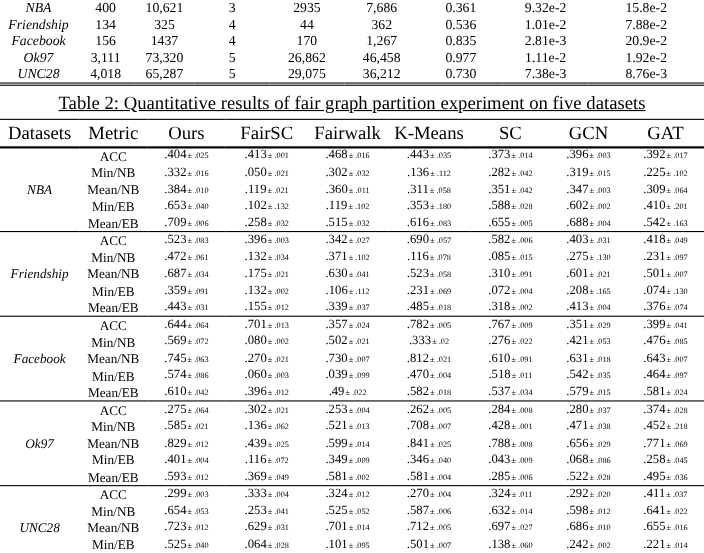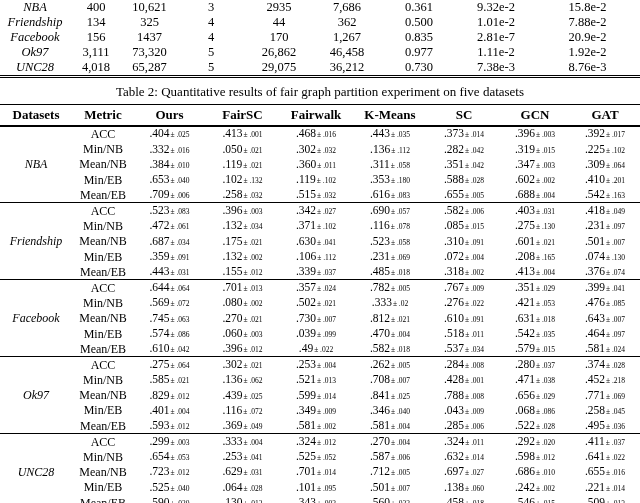--- a/index.html
+++ b/index.html
@@ -6,25 +6,25 @@
   body{width:640px;height:503px;overflow:hidden;font-family:"Liberation Serif","DejaVu Serif",serif;color:#000;}
   table{border-collapse:collapse;table-layout:fixed;width:640px;}
   td,th{overflow:hidden;white-space:nowrap;}
 
   
   .stats td{font-size:12.5px;line-height:1;height:15px;text-align:center;padding:0;}
   .stats{border-bottom:3px double #000;}
   .ds-name{font-style:italic;}
 
   
-  .caption{font-size:13px;text-align:center;margin:7px 0 6px 0;line-height:1;}
+  .caption{font-size:17px;text-align:center;margin:7px 0 6px 0;line-height:1;text-decoration:underline;}
 
   
   .results{border-top:1.5px solid #000;}
-  .results thead th{font-size:13px;font-weight:700;padding:3px 0 3.5px 0;line-height:1;text-align:center;}
+  .results thead th{font-size:17px;font-weight:400;padding:3px 0 3.5px 0;line-height:1;text-align:center;}
   .results thead{border-bottom:2.5px solid #000;}
   .results tbody{border-top:1px solid #000;}
   .results tbody:first-of-type{border-top:none;}
   .results{border-bottom:2px solid #000;}
   .results td{font-size:11.5px;line-height:1;padding:1.6px 0;text-align:center;vertical-align:middle;}
   .results td.metric{font-size:12px;}
   .results td.dsn{font-size:12px;font-style:italic;}
   .val{font-size:11.5px;}
   .err{font-size:7.5px;padding-left:1px;}
   td.bold .val, td.bold .err{font-weight:400;}
@@ -56,33 +56,33 @@
         <td>9.32e-2</td>
         <td>15.8e-2</td>
       </tr>
       <tr>
         <td class="ds-name">Friendship</td>
         <td>134</td>
         <td>325</td>
         <td>4</td>
         <td>44</td>
         <td>362</td>
-        <td>0.500</td>
+        <td>0.536</td>
         <td>1.01e-2</td>
         <td>7.88e-2</td>
       </tr>
       <tr>
         <td class="ds-name">Facebook</td>
         <td>156</td>
         <td>1437</td>
         <td>4</td>
         <td>170</td>
         <td>1,267</td>
         <td>0.835</td>
-        <td>2.81e-7</td>
+        <td>2.81e-3</td>
         <td>20.9e-2</td>
       </tr>
       <tr>
         <td class="ds-name">Ok97</td>
         <td>3,111</td>
         <td>73,320</td>
         <td>5</td>
         <td>26,862</td>
         <td>46,458</td>
         <td>0.977</td>

